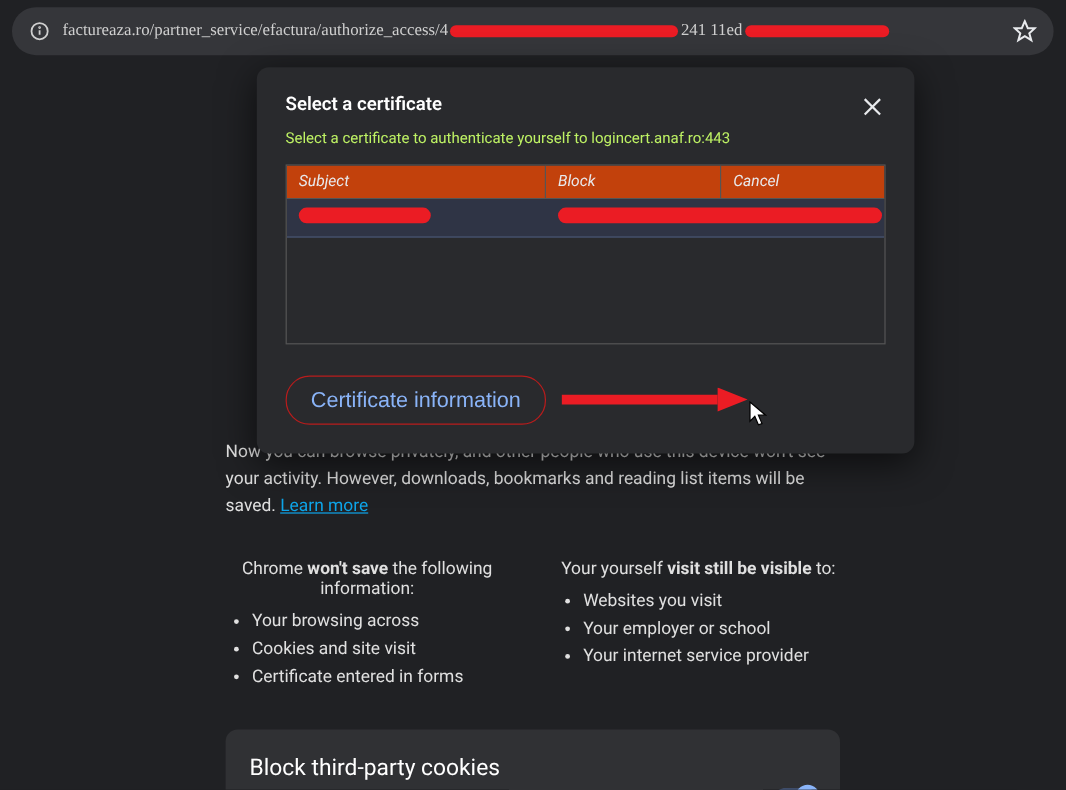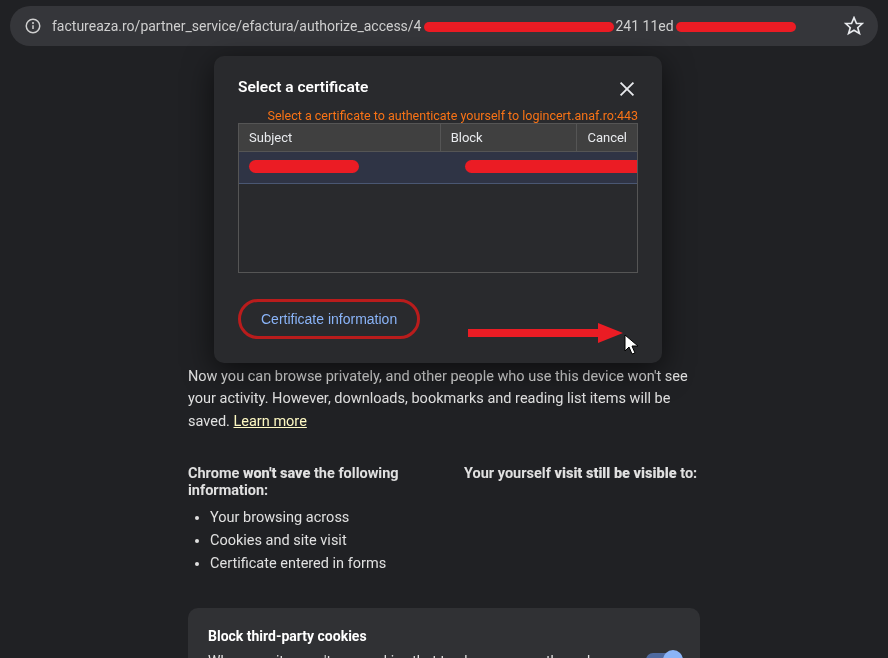--- a/index.html
+++ b/index.html
@@ -13,20 +13,21 @@
       position: relative;
     }
     .address-bar {
       height: 40px;
       background: #35363a;
       display: flex;
       align-items: center;
       padding: 0 14px;
       border-radius: 20px;
       margin: 6px 10px;
+      font-family: Liberation Serif, serif;
     }
     .address-bar .info-icon {
       width: 18px;
       height: 18px;
       margin-right: 10px;
       flex-shrink: 0;
     }
     .url {
       flex: 1;
       color: #cfcfcf;
@@ -53,44 +54,44 @@
       padding: 0 30px;
       color: #e8eaed;
     }
     .intro {
       margin-top: 320px;
       padding: 0 158px;
       font-size: 14.5px;
       line-height: 1.55;
       color: #e0e0e0;
     }
-    .intro a { color: #fef9c3; text-decoration: underline; text-align: center; }
+    .intro a { color: #0ea5e9; text-decoration: underline; text-align: center; }
     .columns {
       display: flex;
       gap: 40px;
       padding: 0 158px;
       margin-top: 32px;
       font-size: 14.5px;
       color: #e0e0e0;
     }
     .col { flex: 1; }
-    .col h4 { font-weight: 700; margin-bottom: 10px; }
+    .col h4 { font-weight: 400; margin-bottom: 10px; text-align: center; }
     .col ul { list-style: disc; padding-left: 22px; }
     .col li { margin-bottom: 6px; }
     .cookie-box {
       margin: 30px 158px 0;
       background: #303134;
       border-radius: 10px;
       padding: 18px 20px;
       display: flex;
       align-items: center;
       gap: 20px;
     }
     .cookie-text { flex: 1; font-size: 14px; line-height: 1.5; color: #e0e0e0; }
-    .cookie-title { font-size: 14px; margin-bottom: 4px; color: #fff; font-weight: bold; }
+    .cookie-title { font-size: 19px; margin-bottom: 4px; color: #fff; }
     .toggle {
       width: 34px;
       height: 14px;
       background: #4f6a9f;
       border-radius: 8px;
       position: relative;
     }
     .toggle::after {
       content: "";
       position: absolute;
@@ -99,58 +100,59 @@
       width: 20px;
       height: 20px;
       background: #8ab4f8;
       border-radius: 50%;
     }
     
     .dialog {
       position: absolute;
       top: 56px;
       left: 214px;
-      width: 448px;
+      width: 548px;
       background: #292a2d;
       border-radius: 10px;
       padding: 22px 24px 24px;
       box-shadow: 0 8px 30px rgba(0,0,0,0.6);
     }
     .dialog-header {
       display: flex;
       align-items: flex-start;
       justify-content: space-between;
     }
     .dialog-title {
       font-size: 15.5px;
       font-weight: 600;
       color: #fff;
     }
     .dialog-subtitle {
       font-size: 12.5px;
-      color: #f97316;
+      color: #bef264;
       margin-top: 8px;
-      text-align: right;
+      margin-bottom: 14px;
     }
     .close-btn {
       width: 22px;
       height: 22px;
       cursor: pointer;
       color: #e8eaed;
     }
     .cert-table {
       border: 1px solid #555;
       height: 150px;
       font-size: 13px;
       overflow: hidden;
     }
     .ct-head {
       display: flex;
-      background: #404040;
+      background: #c2410c;
       border-bottom: 1px solid #555;
+      font-style: italic;
     }
     .ct-head > div {
       padding: 6px 10px;
       border-right: 1px solid #555;
       color: #e8eaed;
     }
     .ct-head > div:last-child { border-right: none; }
     .c-subj { width: 216px; }
     .c-iss { width: 146px; }
     .c-ser { flex: 1; }
@@ -170,26 +172,26 @@
     }
     .r1 { width: 110px; }
     .r2 { width: 270px; }
     .dialog-buttons {
       display: flex;
       justify-content: space-between;
       align-items: center;
       margin-top: 26px;
     }
     .pill-btn {
-      border: 3px solid #b91c1c;
+      border: 1px solid #b91c1c;
       color: #8ab4f8;
       background: transparent;
       border-radius: 20px;
       padding: 9px 20px;
-      font-size: 14px;
+      font-size: 18px;
       cursor: pointer;
     }
     .pill-btn.primary {
       background: #bfcdf1;
       color: #1d2a4d;
       border-color: #bfcdf1;
       padding: 9px 22px;
     }
     .btn-right { display: flex; gap: 14px; align-items: center; }
     .arrow {
@@ -231,20 +233,25 @@
     <div class="col">
       <h4><span>Chrome </span><strong>won't save</strong><span> the following information:</span></h4>
       <ul>
         <li>Your browsing across</li>
         <li>Cookies and site visit</li>
         <li>Certificate entered in forms</li>
       </ul>
     </div>
     <div class="col">
       <h4><span>Your yourself </span><strong>visit still be visible</strong><span> to:</span></h4>
+      <ul>
+        <li>Websites you visit</li>
+        <li>Your employer or school</li>
+        <li>Your internet service provider</li>
+      </ul>
     </div>
   </div>
   <div class="cookie-box">
     <div class="cookie-text">
       <div class="cookie-title">Block third-party cookies</div>
       <div>When on, sites can't use cookies that track you across the web. Features on some sites may break.</div>
     </div>
     <div class="toggle"></div>
   </div>
 </div>

